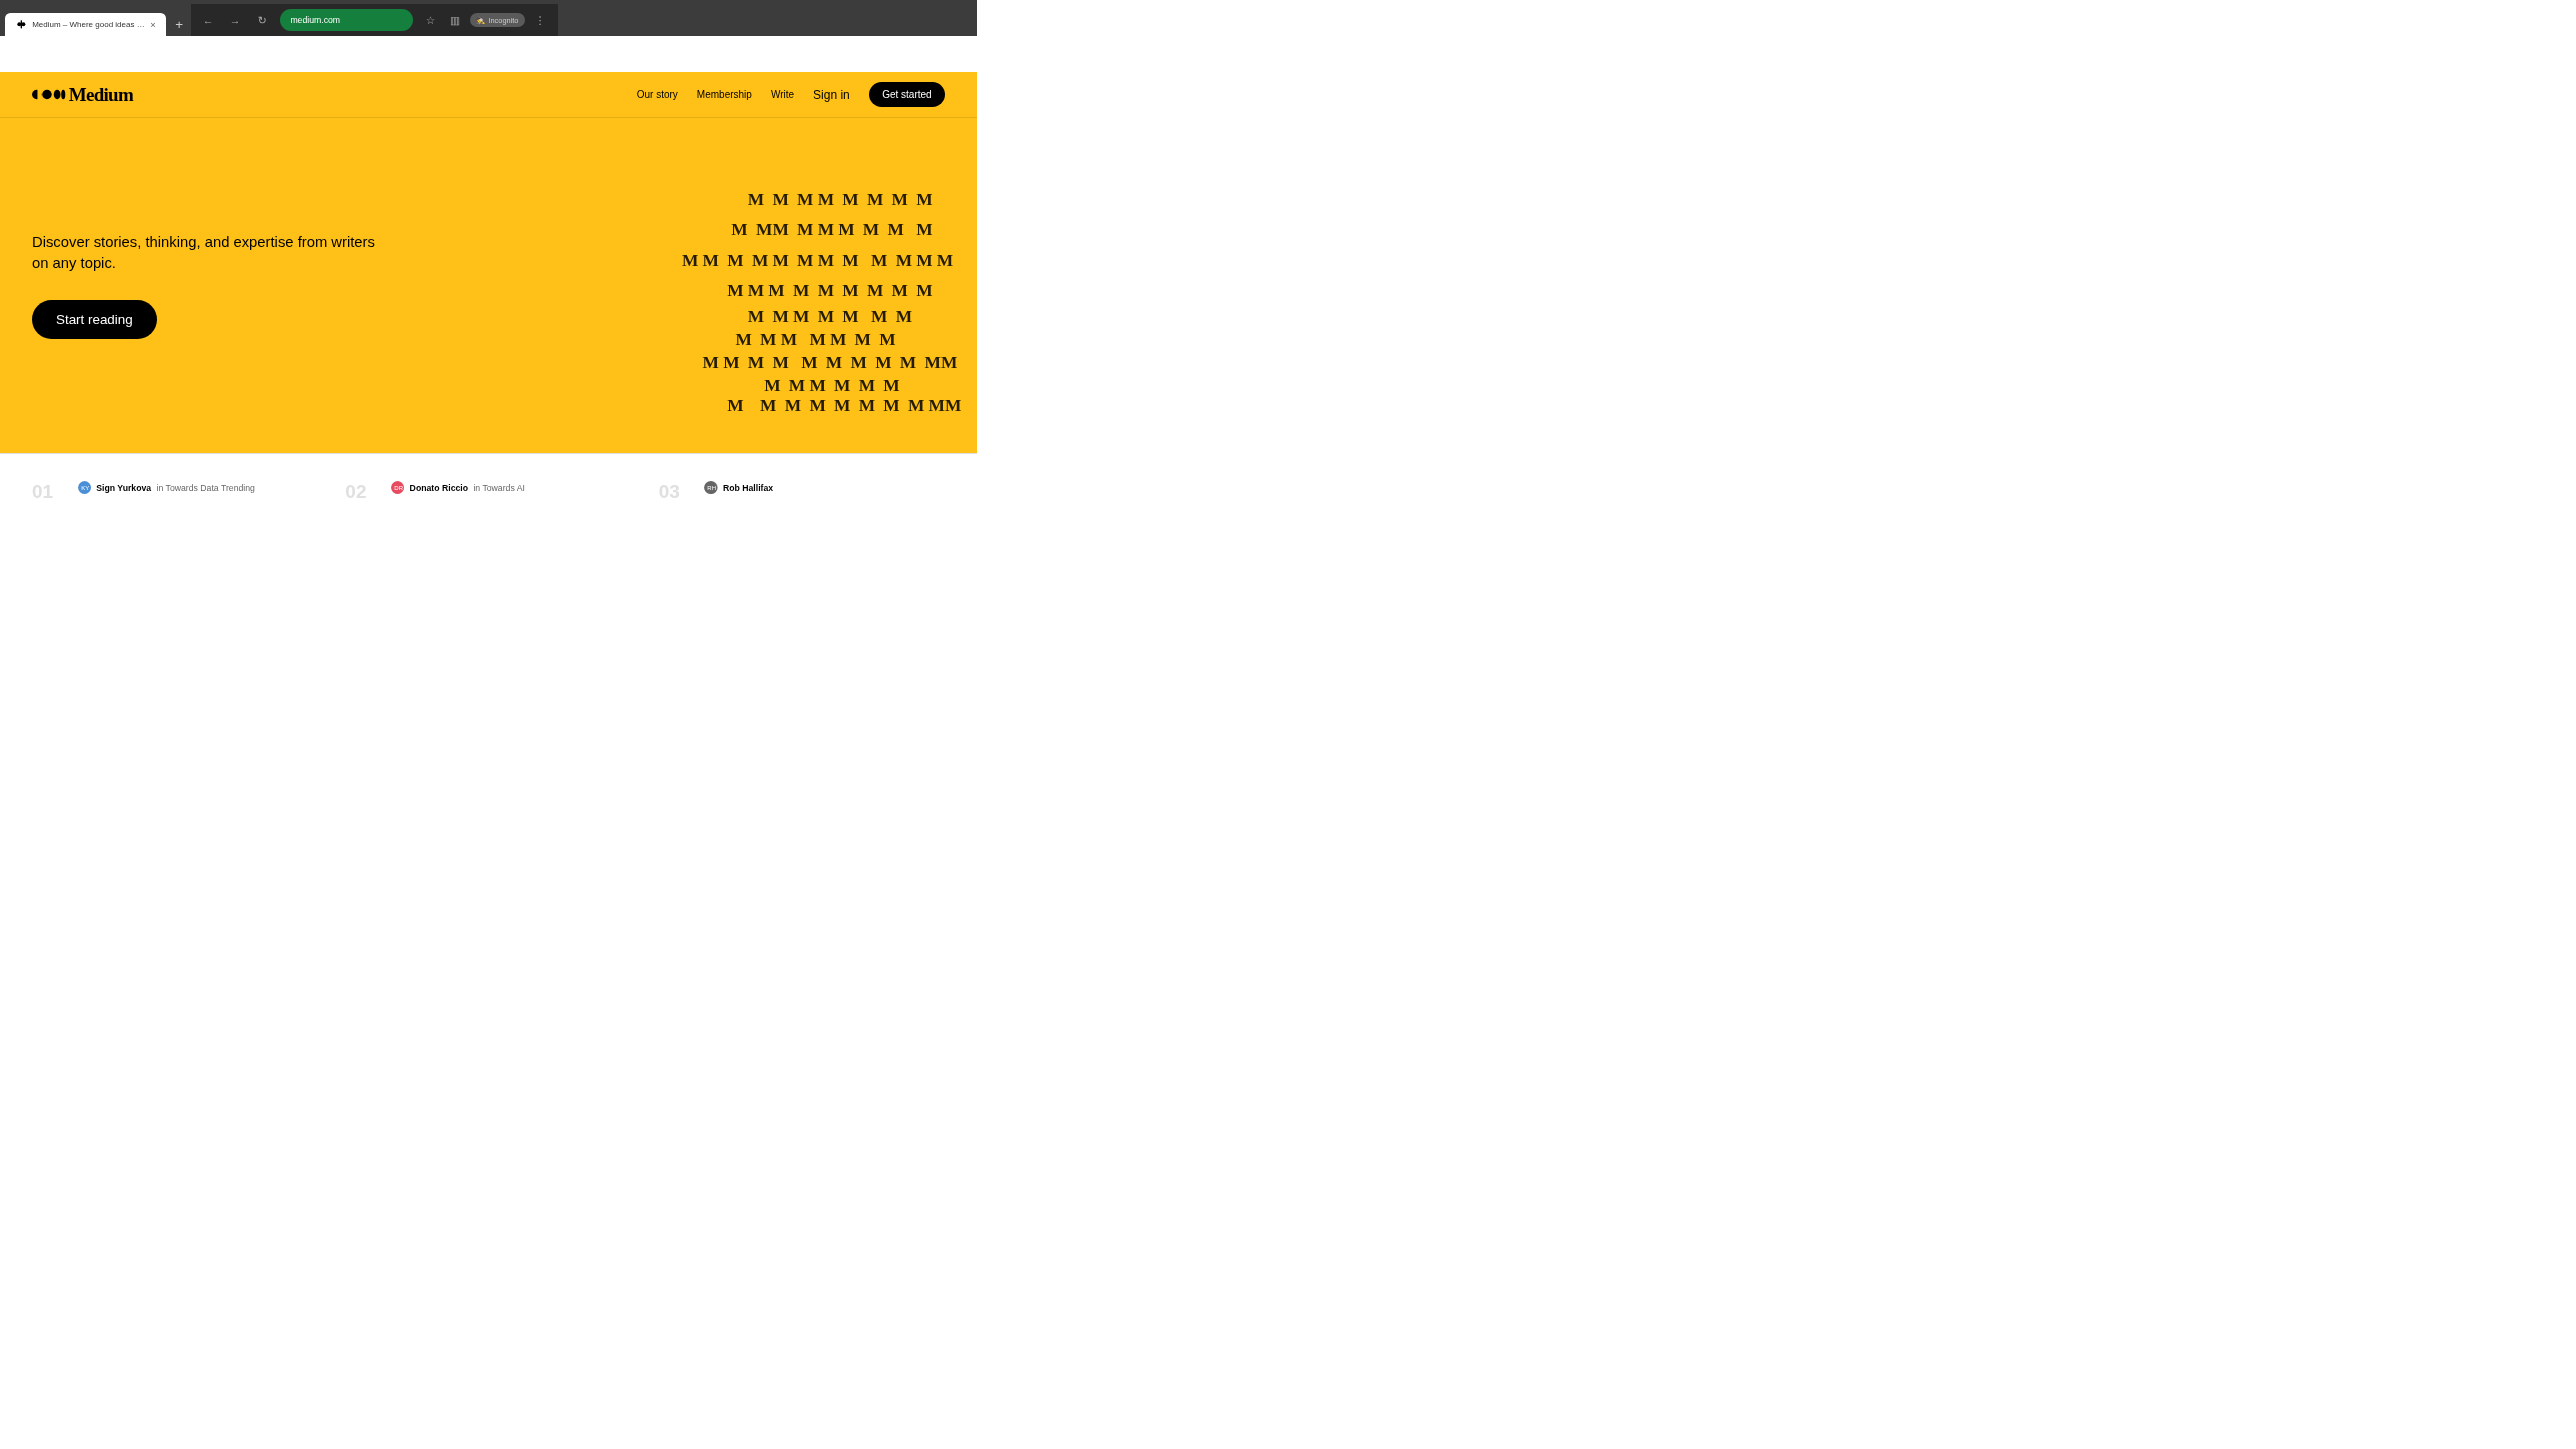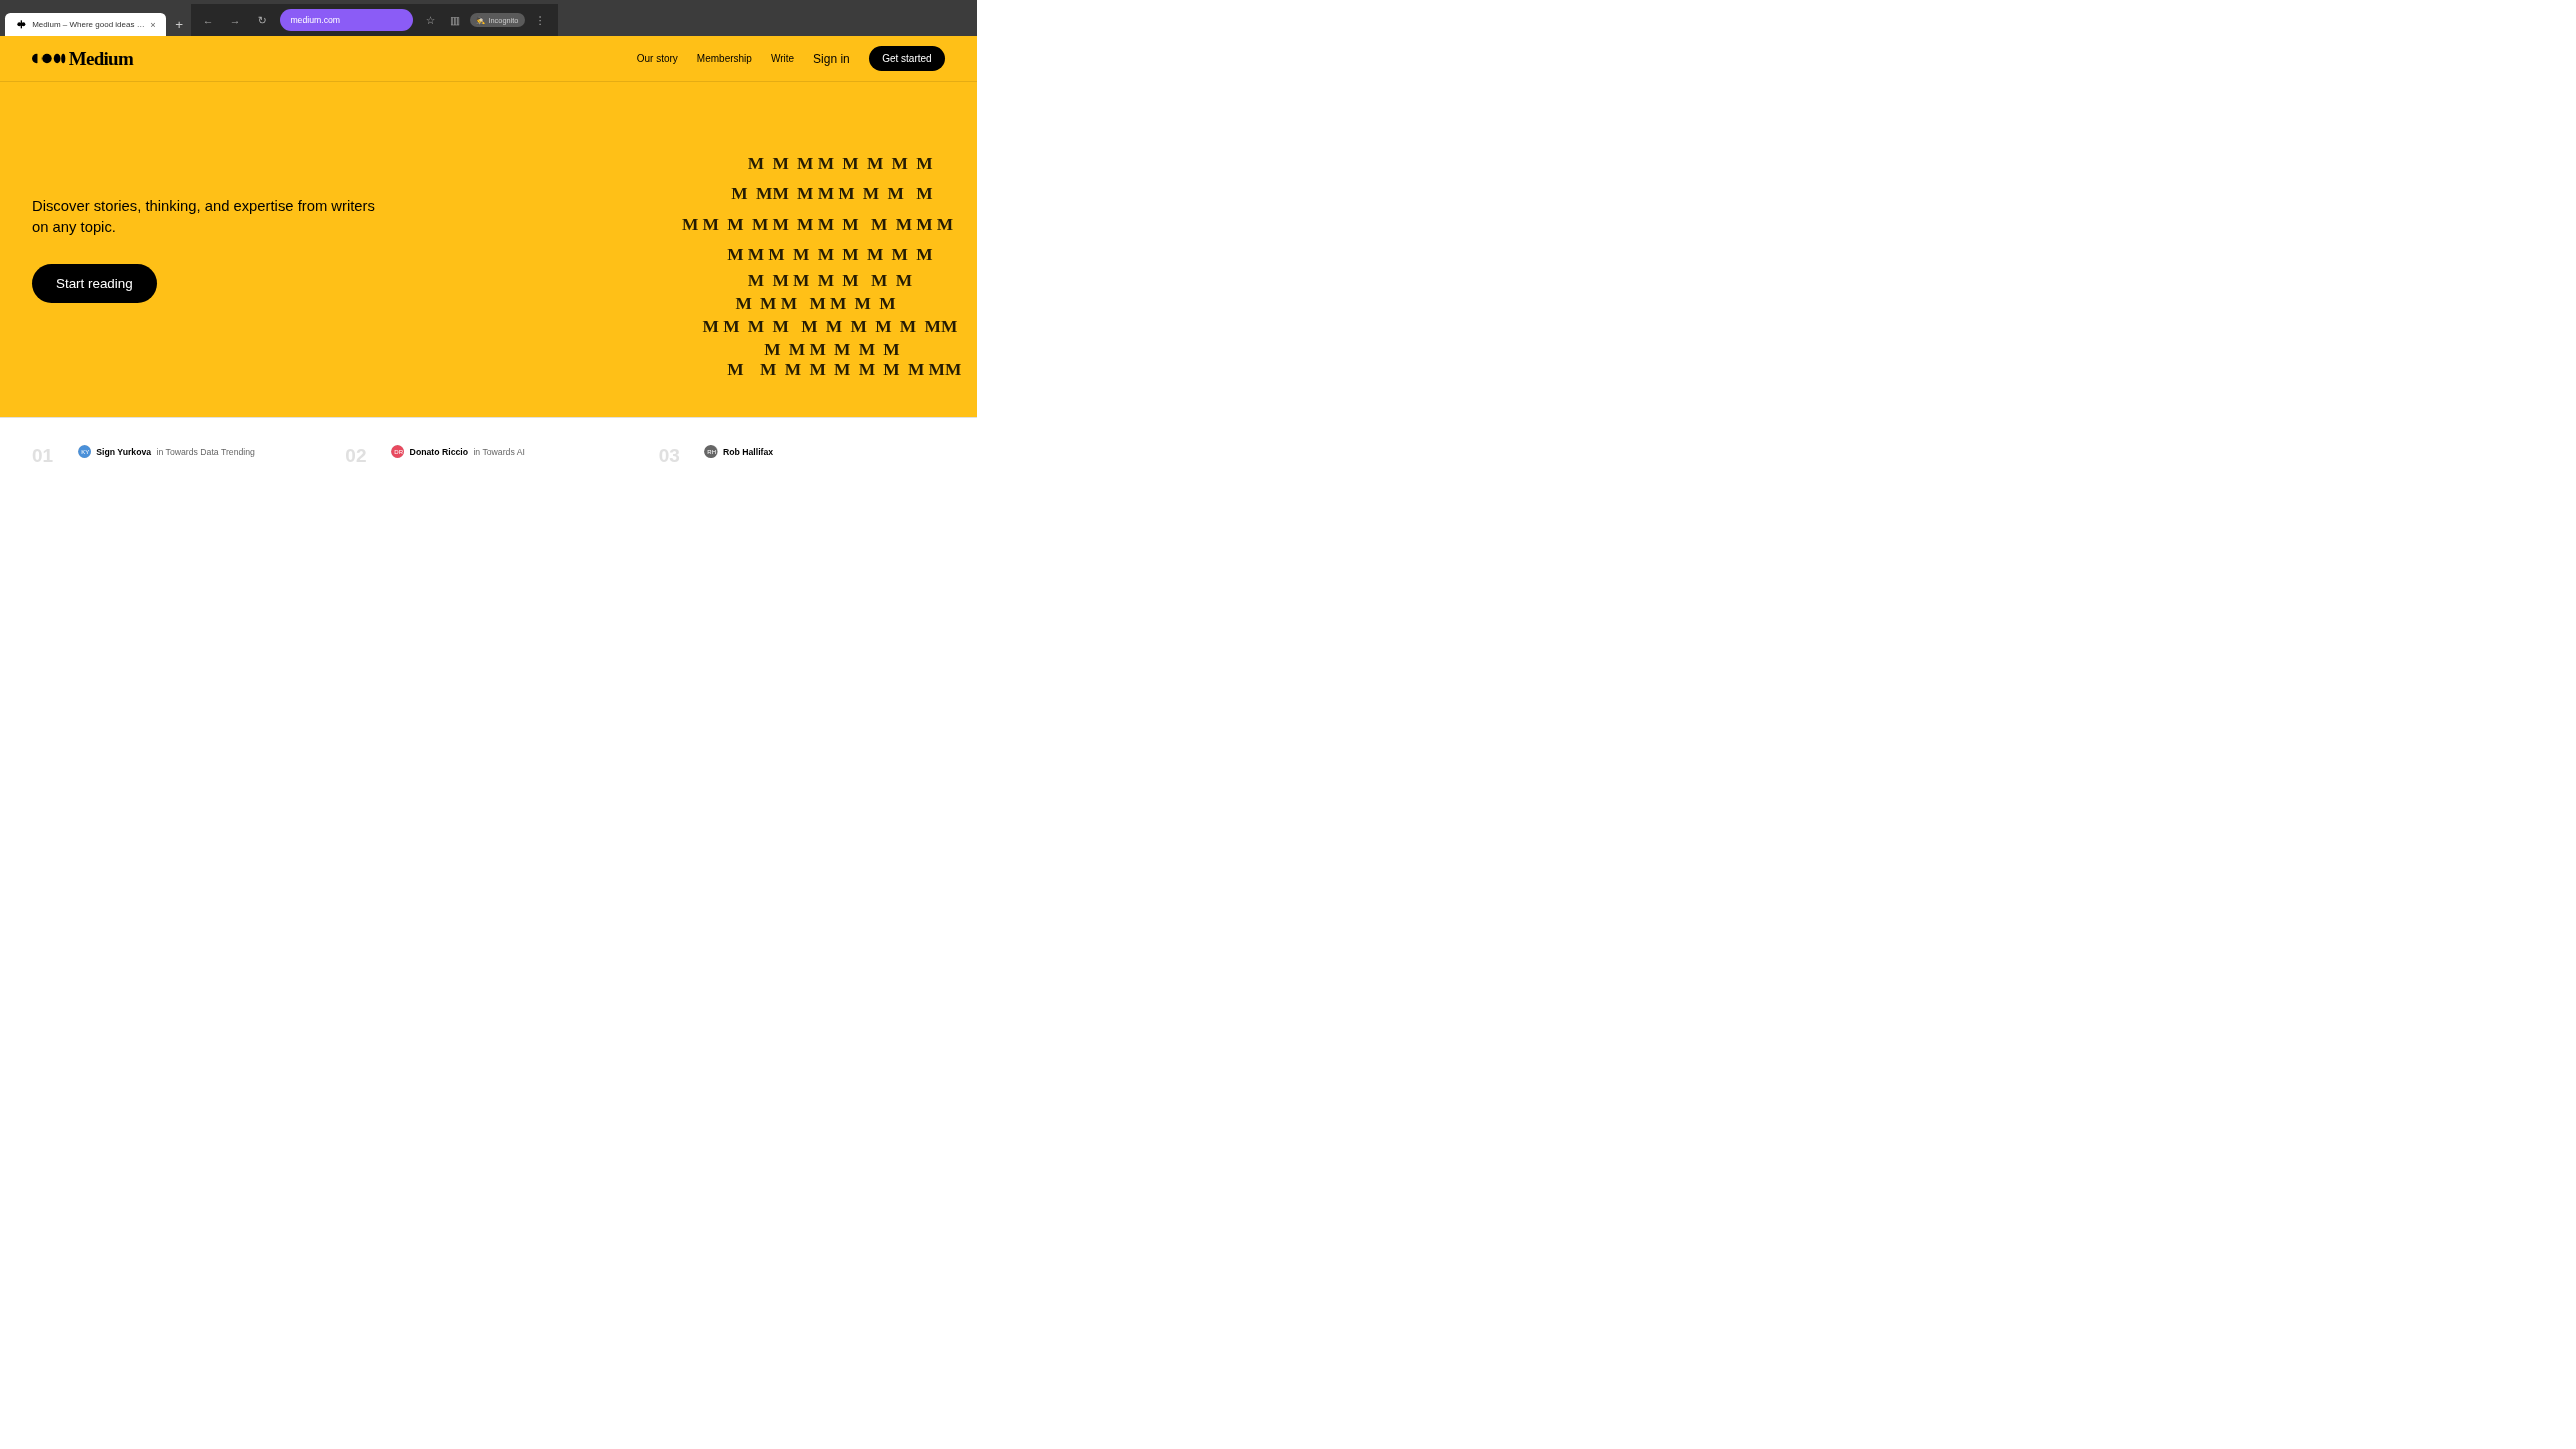--- a/index.html
+++ b/index.html
@@ -74,21 +74,21 @@
       cursor: pointer;
       width: 19px;
       height: 19px;
       display: flex;
       align-items: center;
       justify-content: center;
       border-radius: 50%;
     }
     .address-input {
       flex: 1;
-      background: #8b5cf6;
+      background: #15803d;
       border: none;
       border-radius: 13.4px;
       padding: 4px 10.7px;
       color: #fff;
       font-size: 8.7px;
       outline: none;
       height: 21.5px;
     }
     .browser-actions {
       display: flex;
@@ -112,20 +112,21 @@
       border-radius: 8px;
       font-size: 7.4px;
       display: flex;
       align-items: center;
       gap: 2.7px;
     }
 
     
     .medium-site {
       background: #14b8a6;
+      margin-top: 36px;
     }
 
     
     .medium-nav {
       background: #FFC017;
       display: flex;
       align-items: center;
       justify-content: space-between;
       padding: 0 32px;
       height: 46px;

